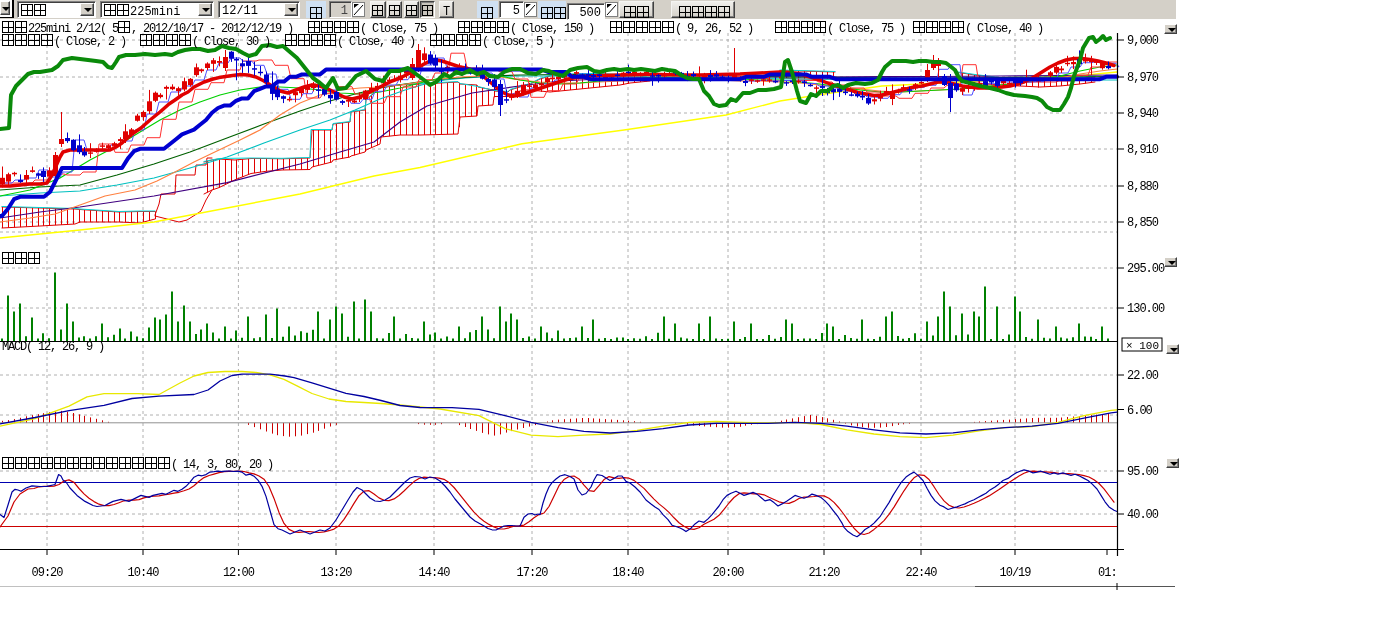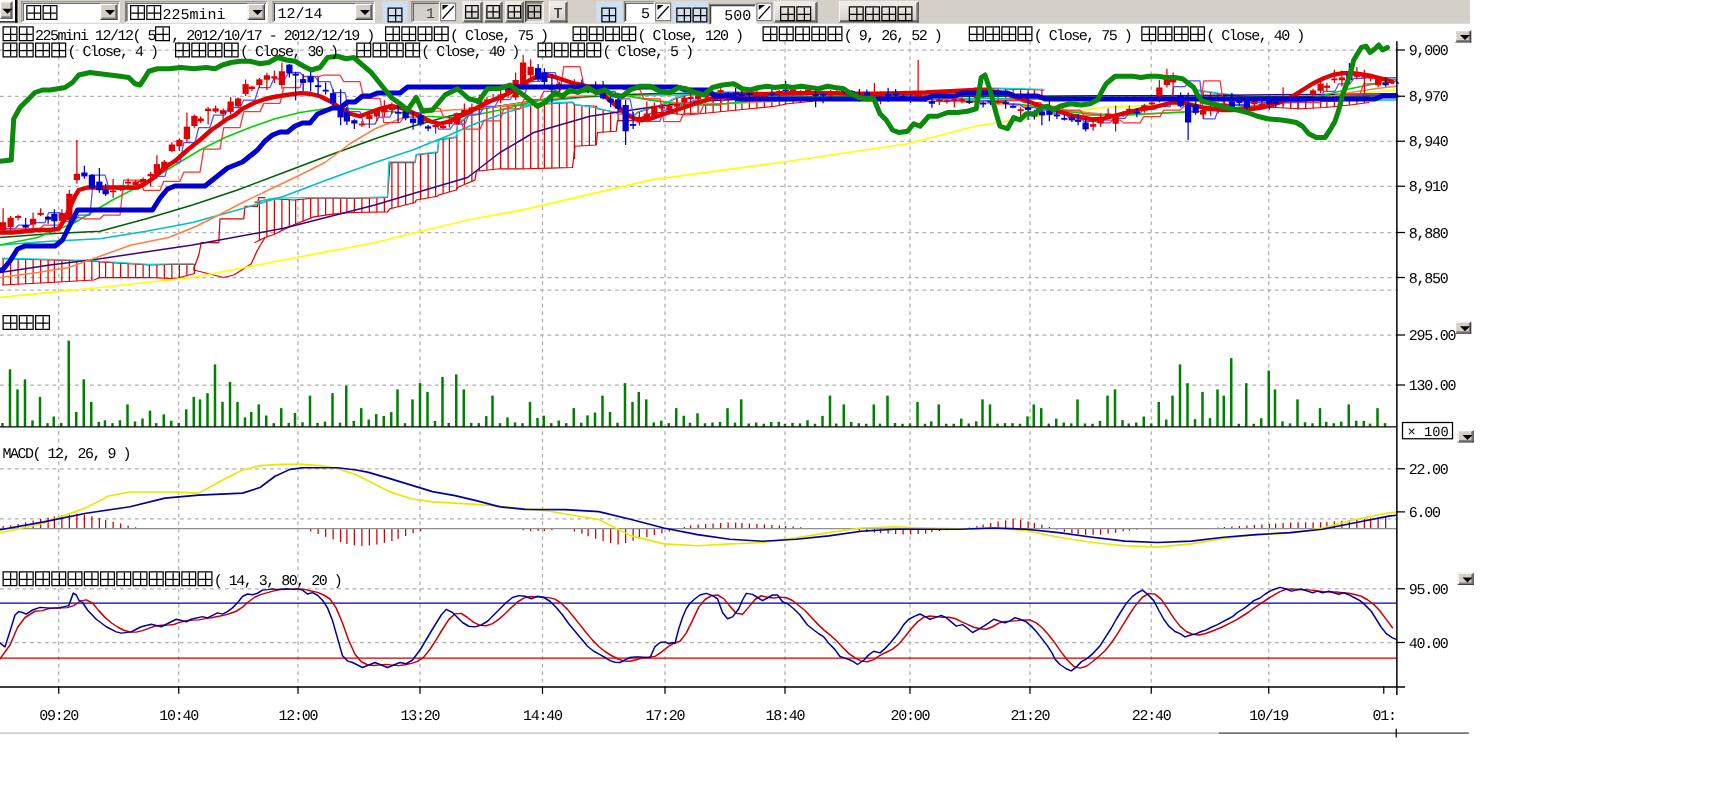--- a/index.html
+++ b/index.html
@@ -978,21 +978,21 @@
 <div style="position:absolute;left:21px;top:4px;height:12px;font:12px 'Liberation Mono';white-space:pre"><span class="k" style="width:12px;height:12px"></span><span class="k" style="width:12px;height:12px"></span></div>
 <div class="raised" style="left:80px;top:3px;width:14px;height:13px">
     <div class="tri" style="left:3px;top:4px"></div>
   </div>
 <div class="sunkw" style="left:100px;top:1px;width:114px;height:17px"></div>
 <div style="position:absolute;left:104px;top:4px;height:12px;font:12px 'Liberation Mono';white-space:pre"><span class="k" style="width:12px;height:12px"></span><span class="k" style="width:12px;height:12px"></span><span style="font:12px 'Liberation Mono'">225mini</span></div>
 <div class="raised" style="left:198px;top:3px;width:14px;height:13px">
     <div class="tri" style="left:3px;top:4px"></div>
   </div>
 <div class="sunkw" style="left:218px;top:1px;width:82px;height:17px"></div>
-<div style="position:absolute;left:222px;top:4px;height:12px;font:12px 'Liberation Mono';white-space:pre"><span style="font:12px 'Liberation Mono'">12/14</span></div>
+<div style="position:absolute;left:222px;top:4px;height:12px;font:12px 'Liberation Mono';white-space:pre"><span style="font:12px 'Liberation Mono'">12/11</span></div>
 <div class="raised" style="left:284px;top:3px;width:14px;height:13px">
     <div class="tri" style="left:3px;top:4px"></div>
   </div>
 <div class="hl" style="left:306px;top:1px;width:20px;height:17px"></div>
 <div style="position:absolute;left:310px;top:4px"><span class="k" style="width:12px;height:12px"></span></div>
 <div class="sunkg" style="left:329px;top:1px;width:23px;height:17px">
     <span style="position:absolute;right:3px;top:2px;font:12px 'Liberation Mono';color:#444">1</span>
   </div>
 <div class="spin" style="left:352px;top:2px"><svg width="12" height="14">
       <line x1="1" y1="12" x2="10" y2="2" stroke="#000"></line>
@@ -1018,32 +1018,32 @@
     <span style="position:absolute;right:3px;top:2px;font:12px 'Liberation Mono'">500</span>
   </div>
 <div class="spin" style="left:605px;top:2px"><svg width="12" height="14">
       <line x1="1" y1="12" x2="10" y2="2" stroke="#000"></line>
       <polygon points="1,5 6,1 1,1" fill="#000"></polygon>
     </svg></div>
 <div class="raisedbtn" style="left:619px;top:1px;width:35px;height:17px"></div>
 <div style="position:absolute;left:624px;top:3px"><span class="k" style="width:12px;height:12px"></span><span class="k" style="width:12px;height:12px"></span></div>
 <div class="raisedbtn" style="left:671px;top:1px;width:64px;height:17px"></div>
 <div style="position:absolute;left:679px;top:3px"><span class="k" style="width:12px;height:12px"></span><span class="k" style="width:12px;height:12px"></span><span class="k" style="width:12px;height:12px"></span><span class="k" style="width:12px;height:12px"></span></div>
-<div style="position:absolute;left:2px;top:21px;font:12px 'Liberation Mono';letter-spacing:-1.2px;white-space:pre"><span class="k" style="width:12px;height:12px"></span><span class="k" style="width:12px;height:12px"></span><span>225mini 12/12( 5</span><span class="k" style="width:12px;height:12px"></span><span>, 2012/10/17 - 2012/12/19 )</span></div>
+<div style="position:absolute;left:2px;top:21px;font:12px 'Liberation Mono';letter-spacing:-1.2px;white-space:pre"><span class="k" style="width:12px;height:12px"></span><span class="k" style="width:12px;height:12px"></span><span>225mini 2/12( 5</span><span class="k" style="width:12px;height:12px"></span><span>, 2012/10/17 - 2012/12/19 )</span></div>
 <div style="position:absolute;left:308px;top:21px;font:12px 'Liberation Mono';letter-spacing:-1.2px;white-space:pre"><span class="k" style="width:12px;height:12px"></span><span class="k" style="width:12px;height:12px"></span><span class="k" style="width:12px;height:12px"></span><span class="k" style="width:12px;height:12px"></span><span>( Close, 75 )</span></div>
-<div style="position:absolute;left:458px;top:21px;font:12px 'Liberation Mono';letter-spacing:-1.2px;white-space:pre"><span class="k" style="width:12px;height:12px"></span><span class="k" style="width:12px;height:12px"></span><span class="k" style="width:12px;height:12px"></span><span class="k" style="width:12px;height:12px"></span><span>( Close, 120 )</span></div>
+<div style="position:absolute;left:458px;top:21px;font:12px 'Liberation Mono';letter-spacing:-1.2px;white-space:pre"><span class="k" style="width:12px;height:12px"></span><span class="k" style="width:12px;height:12px"></span><span class="k" style="width:12px;height:12px"></span><span class="k" style="width:12px;height:12px"></span><span>( Close, 150 )</span></div>
 <div style="position:absolute;left:610px;top:21px;font:12px 'Liberation Mono';letter-spacing:-1.2px;white-space:pre"><span class="k" style="width:12px;height:12px"></span><span class="k" style="width:12px;height:12px"></span><span class="k" style="width:12px;height:12px"></span><span class="k" style="width:12px;height:12px"></span><span class="k" style="width:12px;height:12px"></span><span>( 9, 26, 52 )</span></div>
 <div style="position:absolute;left:775px;top:21px;font:12px 'Liberation Mono';letter-spacing:-1.2px;white-space:pre"><span class="k" style="width:12px;height:12px"></span><span class="k" style="width:12px;height:12px"></span><span class="k" style="width:12px;height:12px"></span><span class="k" style="width:12px;height:12px"></span><span>( Close, 75 )</span></div>
 <div style="position:absolute;left:913px;top:21px;font:12px 'Liberation Mono';letter-spacing:-1.2px;white-space:pre"><span class="k" style="width:12px;height:12px"></span><span class="k" style="width:12px;height:12px"></span><span class="k" style="width:12px;height:12px"></span><span class="k" style="width:12px;height:12px"></span><span>( Close, 40 )</span></div>
-<div style="position:absolute;left:2px;top:34px;font:12px 'Liberation Mono';letter-spacing:-1.2px;white-space:pre"><span class="k" style="width:12px;height:12px"></span><span class="k" style="width:12px;height:12px"></span><span class="k" style="width:12px;height:12px"></span><span class="k" style="width:12px;height:12px"></span><span>( Close, 4 )</span></div>
+<div style="position:absolute;left:2px;top:34px;font:12px 'Liberation Mono';letter-spacing:-1.2px;white-space:pre"><span class="k" style="width:12px;height:12px"></span><span class="k" style="width:12px;height:12px"></span><span class="k" style="width:12px;height:12px"></span><span class="k" style="width:12px;height:12px"></span><span>( Close, 2 )</span></div>
 <div style="position:absolute;left:140px;top:34px;font:12px 'Liberation Mono';letter-spacing:-1.2px;white-space:pre"><span class="k" style="width:12px;height:12px"></span><span class="k" style="width:12px;height:12px"></span><span class="k" style="width:12px;height:12px"></span><span class="k" style="width:12px;height:12px"></span><span>( Close, 30 )</span></div>
 <div style="position:absolute;left:285px;top:34px;font:12px 'Liberation Mono';letter-spacing:-1.2px;white-space:pre"><span class="k" style="width:12px;height:12px"></span><span class="k" style="width:12px;height:12px"></span><span class="k" style="width:12px;height:12px"></span><span class="k" style="width:12px;height:12px"></span><span>( Close, 40 )</span></div>
 <div style="position:absolute;left:430px;top:34px;font:12px 'Liberation Mono';letter-spacing:-1.2px;white-space:pre"><span class="k" style="width:12px;height:12px"></span><span class="k" style="width:12px;height:12px"></span><span class="k" style="width:12px;height:12px"></span><span class="k" style="width:12px;height:12px"></span><span>( Close, 5 )</span></div>
 <div style="position:absolute;left:2px;top:252px;font:12px 'Liberation Mono';letter-spacing:-1.2px;white-space:pre"><span class="k" style="width:12px;height:12px"></span><span class="k" style="width:12px;height:12px"></span><span class="k" style="width:12px;height:12px"></span></div>
-<div style="position:absolute;left:2px;top:356px;font:12px 'Liberation Mono';letter-spacing:-1.2px;white-space:pre"><span>MACD( 12, 26, 9 )</span></div>
+<div style="position:absolute;left:2px;top:340px;font:12px 'Liberation Mono';letter-spacing:-1.2px;white-space:pre"><span>MACD( 12, 26, 9 )</span></div>
 <div style="position:absolute;left:2px;top:457px;font:12px 'Liberation Mono';letter-spacing:-1.2px;white-space:pre"><span class="k" style="width:12px;height:12px"></span><span class="k" style="width:12px;height:12px"></span><span class="k" style="width:12px;height:12px"></span><span class="k" style="width:12px;height:12px"></span><span class="k" style="width:12px;height:12px"></span><span class="k" style="width:12px;height:12px"></span><span class="k" style="width:12px;height:12px"></span><span class="k" style="width:12px;height:12px"></span><span class="k" style="width:12px;height:12px"></span><span class="k" style="width:12px;height:12px"></span><span class="k" style="width:12px;height:12px"></span><span class="k" style="width:12px;height:12px"></span><span class="k" style="width:12px;height:12px"></span><span>( 14, 3, 80, 20 )</span></div>
 <div class="raised" style="left:1164px;top:24px;width:13px;height:10px">
     <div class="tri" style="left:3px;top:3px"></div>
   </div>
 <div class="raised" style="left:1164px;top:257px;width:13px;height:10px">
     <div class="tri" style="left:3px;top:3px"></div>
   </div>
 <div class="raised" style="left:1166px;top:344px;width:13px;height:10px">
     <div class="tri" style="left:3px;top:3px"></div>
   </div>

